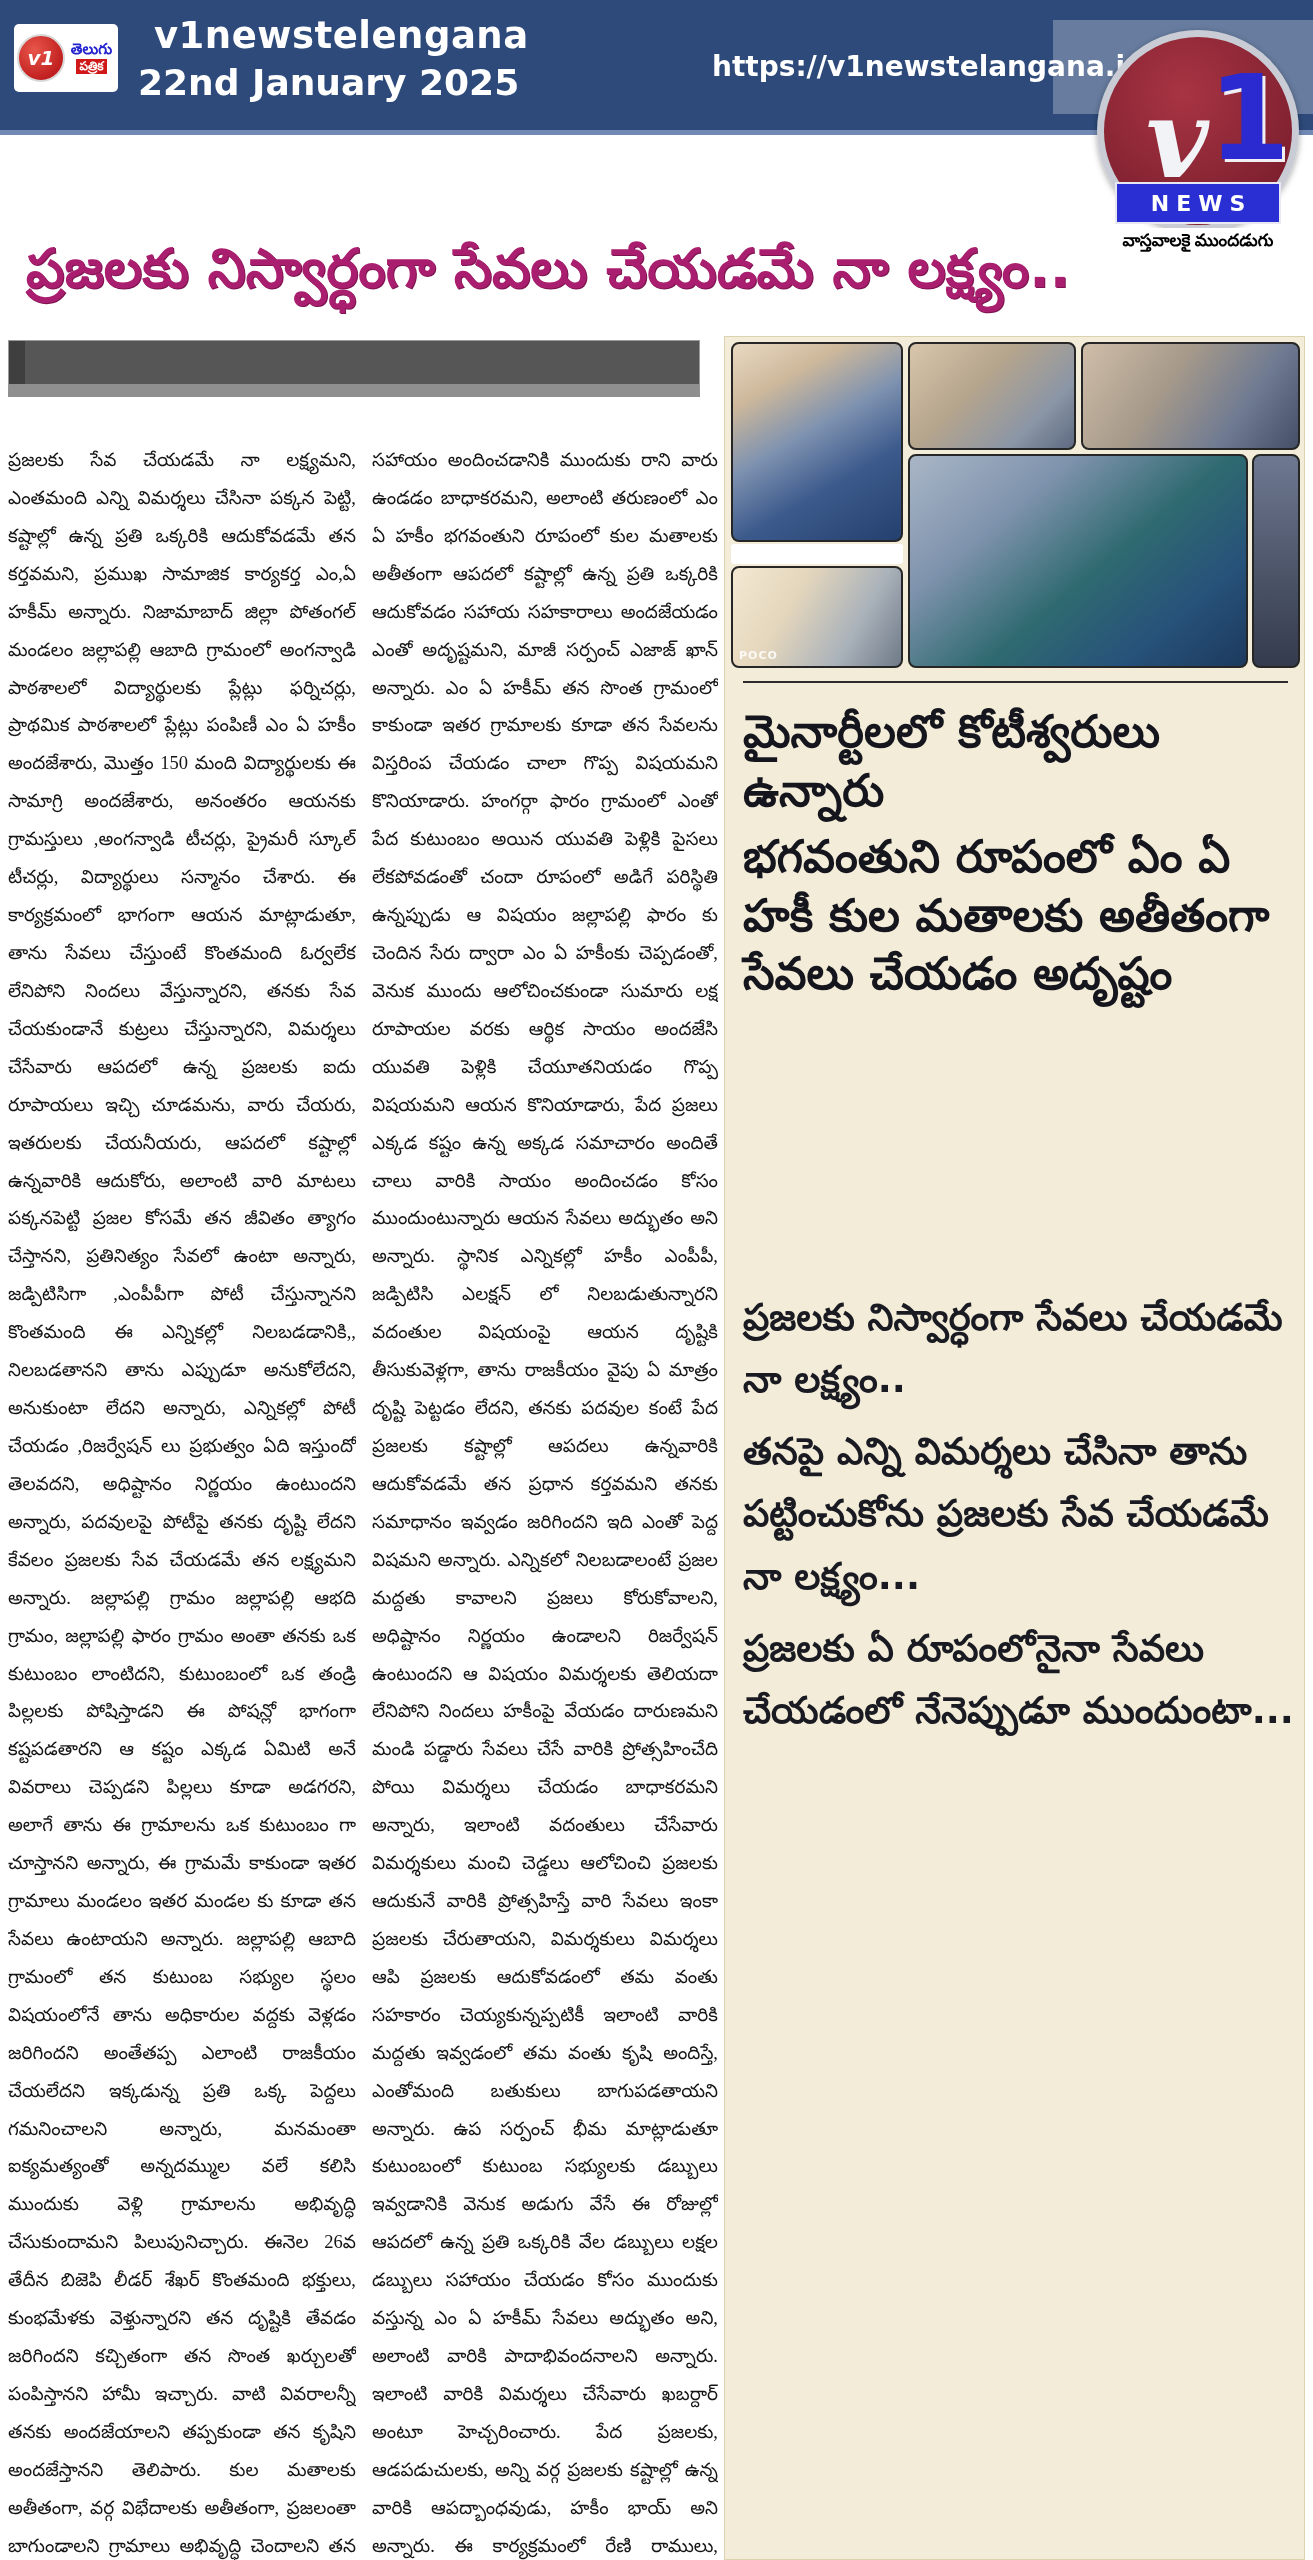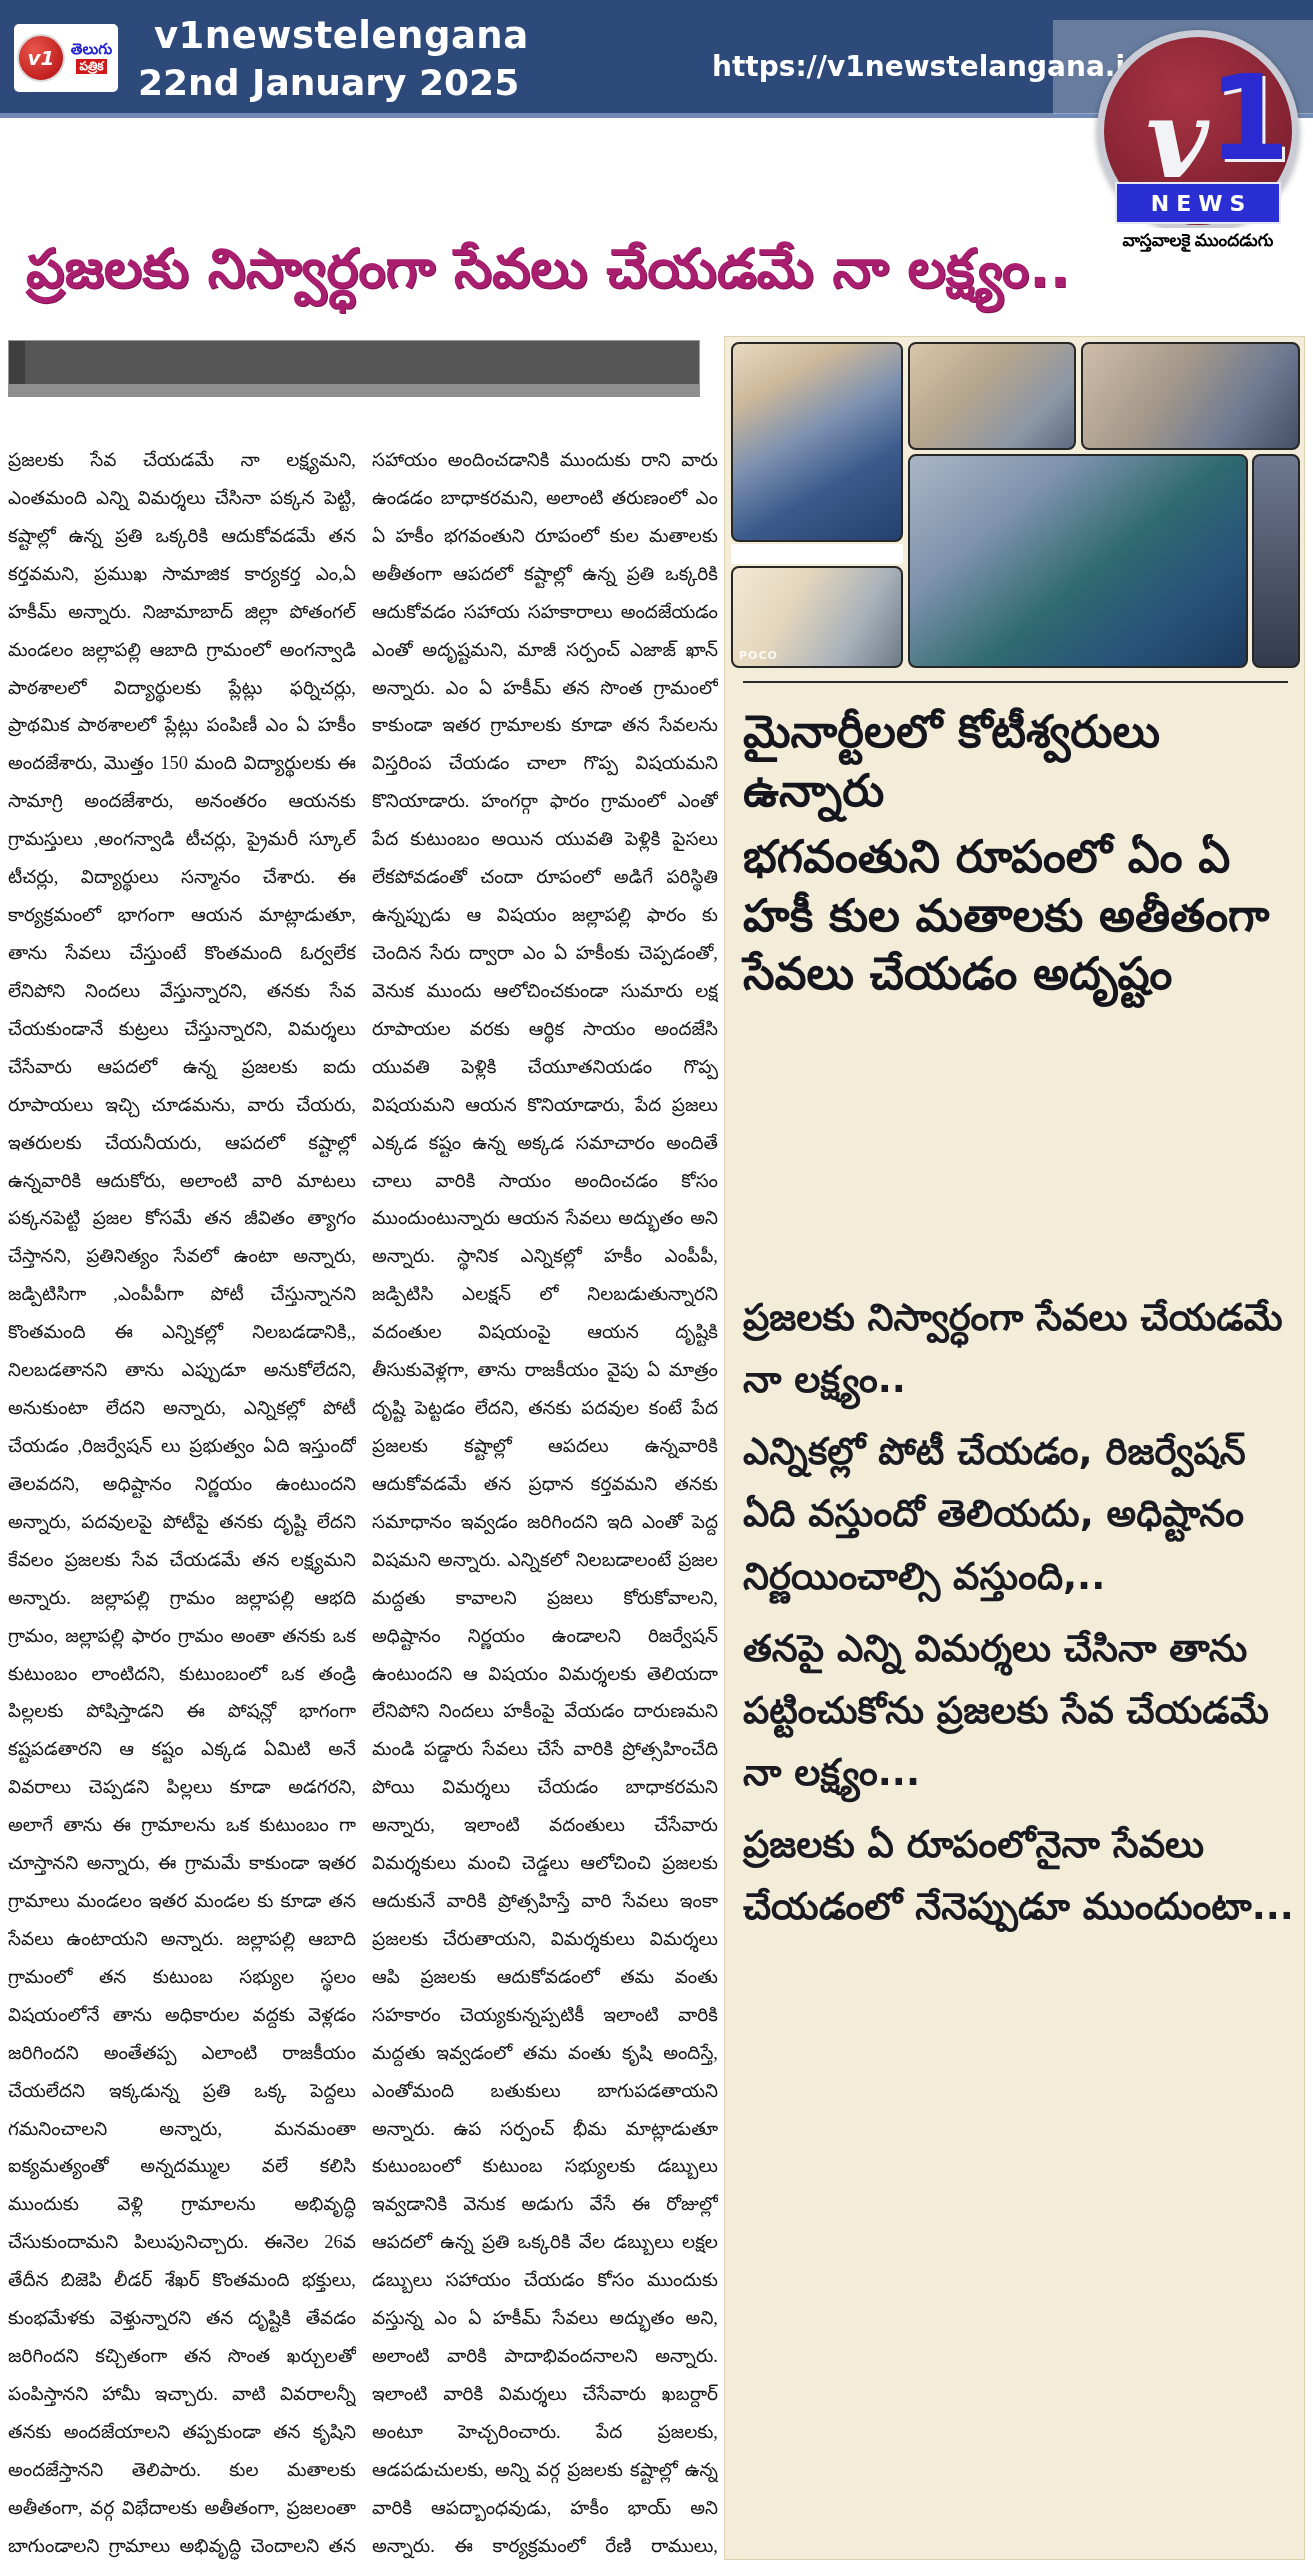--- a/index.html
+++ b/index.html
@@ -5,21 +5,21 @@
   * { margin:0; padding:0; box-sizing:border-box; }
   html,body { background:#ffffff; }
   .page {
     position:relative; width:1313px; height:2560px;
     background:#ffffff; overflow:hidden;
     font-family:"Liberation Serif","DejaVu Serif",serif;
   }
 
   
   .site-header{
-    position:absolute; left:0; top:0; width:1313px; height:118px;
+    position:absolute; left:0; top:0; width:1313px; height:135px;
     background:#2d4a7a; border-bottom:5px solid #7189b5;
   }
   .logo-box{
     position:absolute; left:14px; top:24px; width:104px; height:68px;
     background:#ffffff; border-radius:5px; display:flex; align-items:center;
     padding:3px; gap:3px;
   }
   .logo-circle{
     width:48px; height:48px; border-radius:50%;
     background:radial-gradient(circle at 35% 32%, #e8564a, #c01f1f 72%);
@@ -209,20 +209,19 @@
 
     <div class="divider"></div>
 
     <div class="quote-bold">
       <p>మైనార్టీలలో కోటీశ్వరులు ఉన్నారు</p>
       <p>భగవంతుని రూపంలో ఏం ఏ హకీ కుల మతాలకు అతీతంగా సేవలు చేయడం అదృష్టం</p>
     </div>
 
     <div class="quote-light">
       <p>ప్రజలకు నిస్వార్ధంగా సేవలు చేయడమే నా లక్ష్యం..</p>
-      <p>ఎన్నికల్లో పోటీ చేయడం, రిజర్వేషన్ ఏది వస్తుందో తెలియదు, అధిష్టానం నిర్ణయించాల్సి వస్తుంది,..</p>
       <p>తనపై ఎన్ని విమర్శలు చేసినా తాను పట్టించుకోను ప్రజలకు సేవ చేయడమే నా లక్ష్యం...</p>
       <p>ప్రజలకు ఏ రూపంలోనైనా సేవలు చేయడంలో నేనెప్పుడూ ముందుంటా...</p>
     </div>
 
   </div>
 
 </div>
 
 </body></html>

